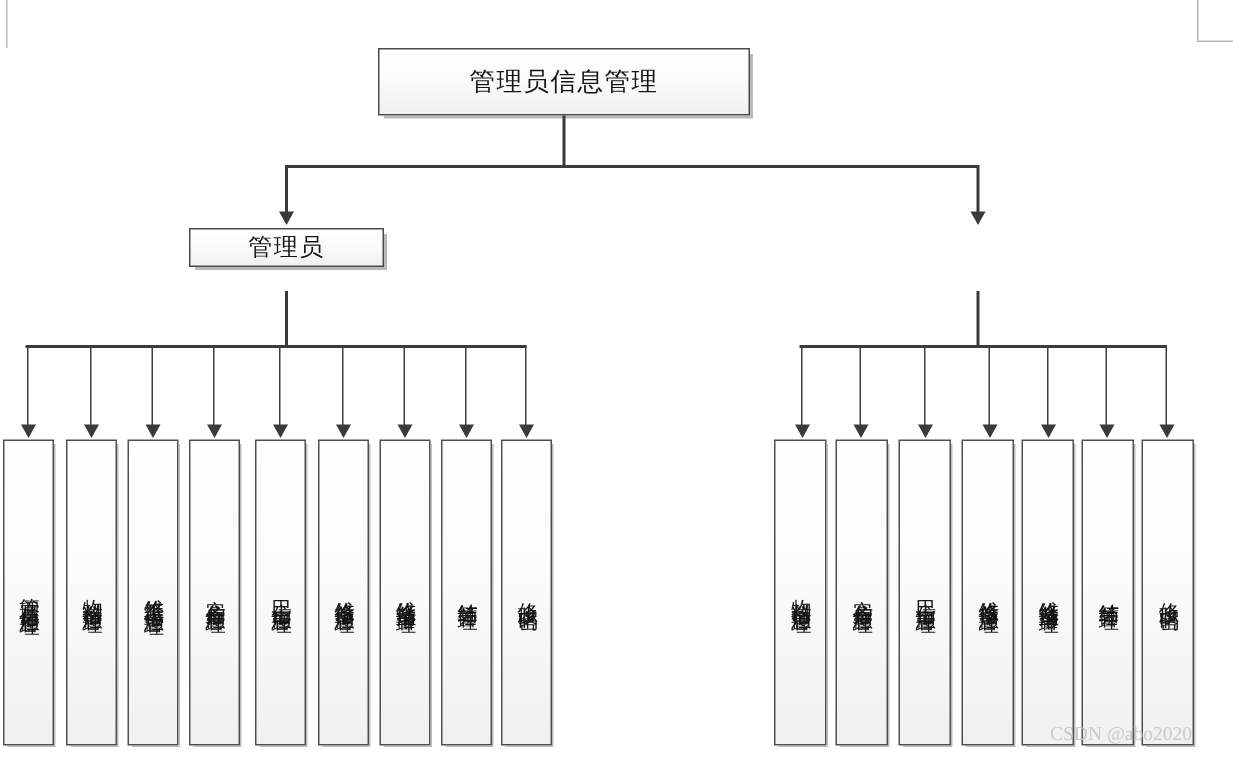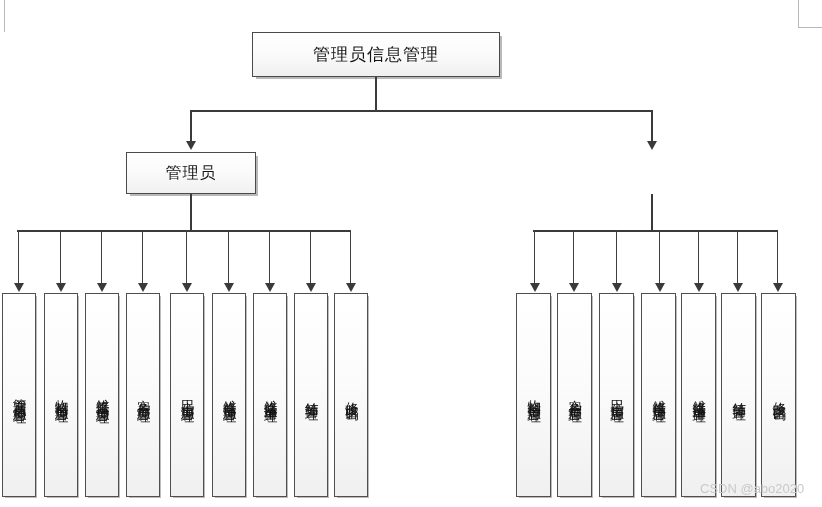--- a/index.html
+++ b/index.html
@@ -85,21 +85,21 @@
     height: 0;
     border-left: 5px solid transparent;
     border-right: 5px solid transparent;
     border-top: 9px solid #3a3a3a;
     pointer-events: none;
   }
 
   
   .watermark {
     position: absolute;
-    font-family: Liberation Sans, sans-serif;
+    font-family: Liberation Serif, serif;
     font-size: 13px;
     color: #c9c9c9;
     white-space: nowrap;
     pointer-events: none;
   }
 </style>
 </head>
 <body>
 
 <div id="canvas">
@@ -119,21 +119,21 @@
   <div class="conn v" style="left:375px; top:77px; height:33px;"></div>
 
   <div class="conn h" style="left:190px; top:110px; width:462px;"></div>
 
   <div class="conn v" style="left:190px; top:110px; height:32px;"></div>
   <div class="arrow" style="left:186px; top:141px;"></div>
 
   <div class="conn v" style="left:651px; top:110px; height:32px;"></div>
   <div class="arrow" style="left:647px; top:141px;"></div>
 
-  <div class="node branch" style="left:126px; top:152px; width:130px; height:42px;">
+  <div class="node branch" style="left:126px; top:152px; width:130px; height:26px;">
     <span>管理员</span>
   </div>
 
 
   <div class="conn v" style="left:190px; top:194px; height:37px;"></div>
   <div class="conn h" style="left:17px; top:230px; width:334px;"></div>
 
   <div class="conn thin-v" style="left:18px;  top:230px; height:55px;"></div>
   <div class="arrow" style="left:14px;  top:283px;"></div>
   <div class="conn thin-v" style="left:60px;  top:230px; height:55px;"></div>

